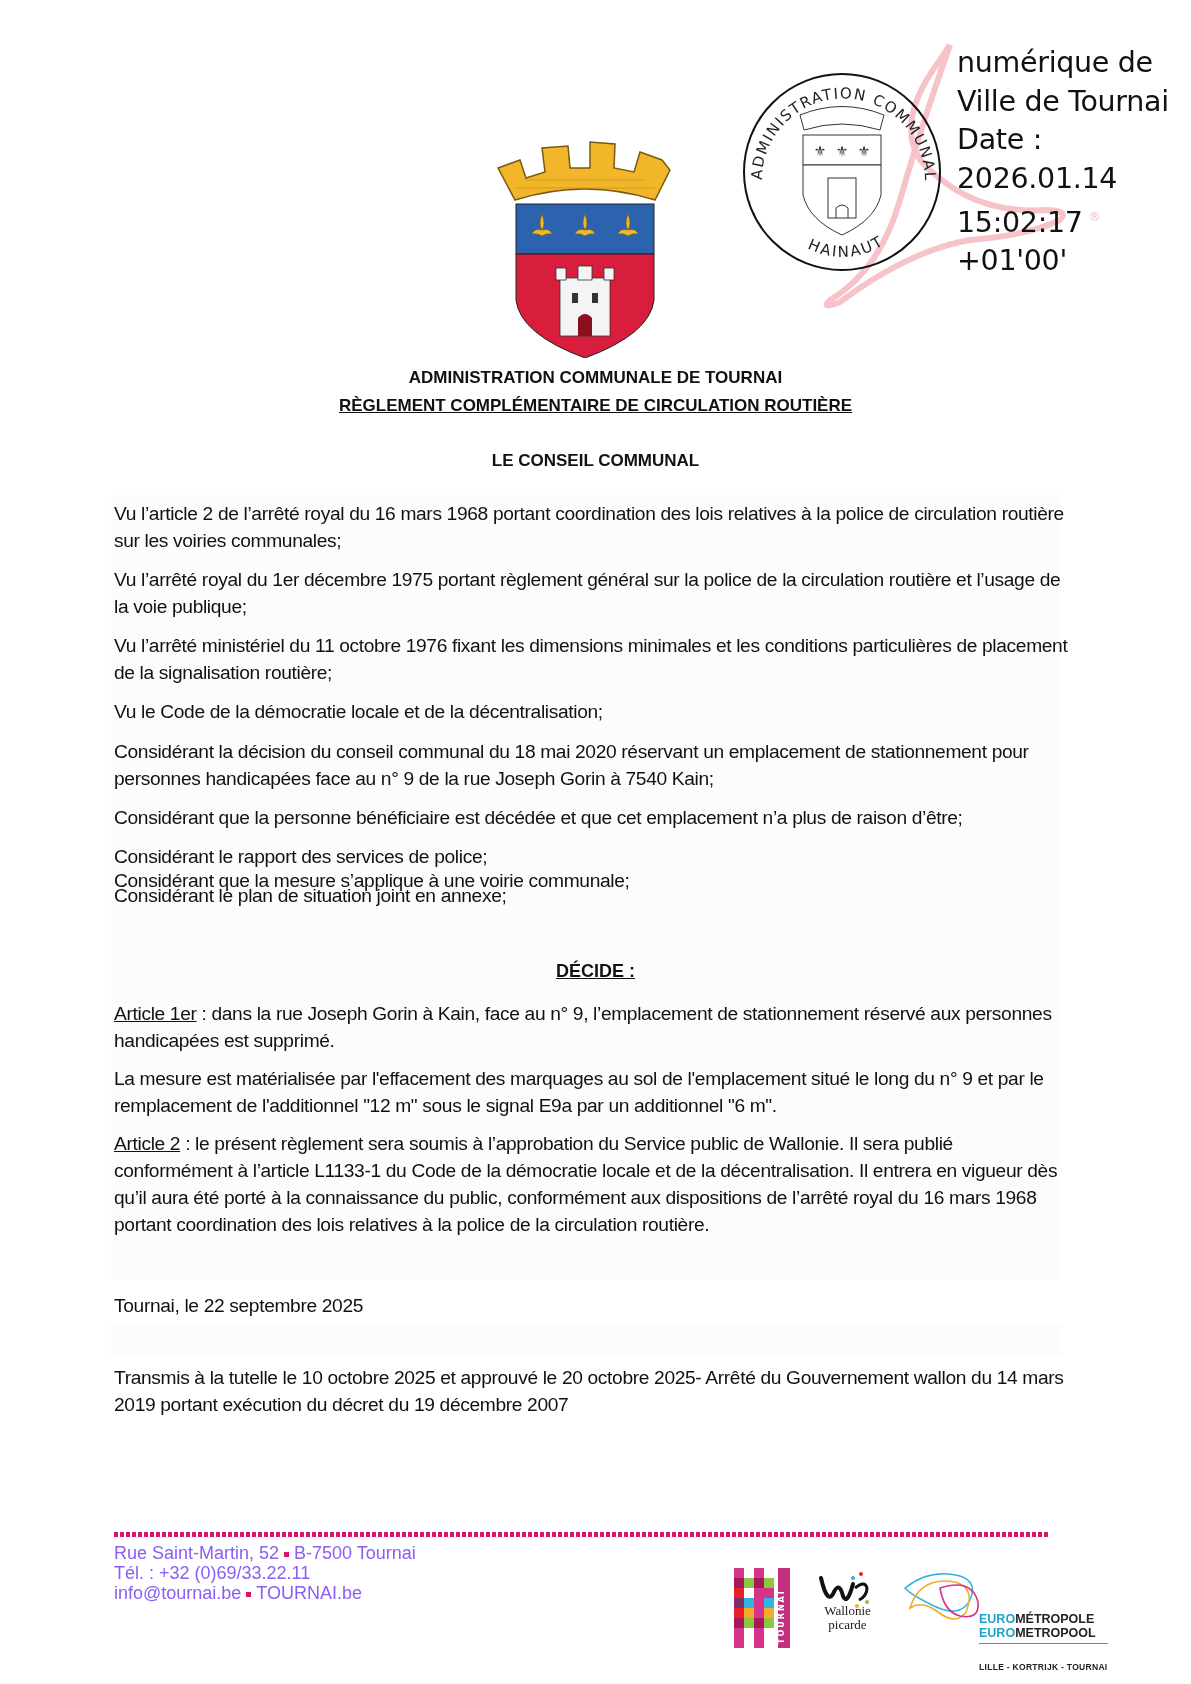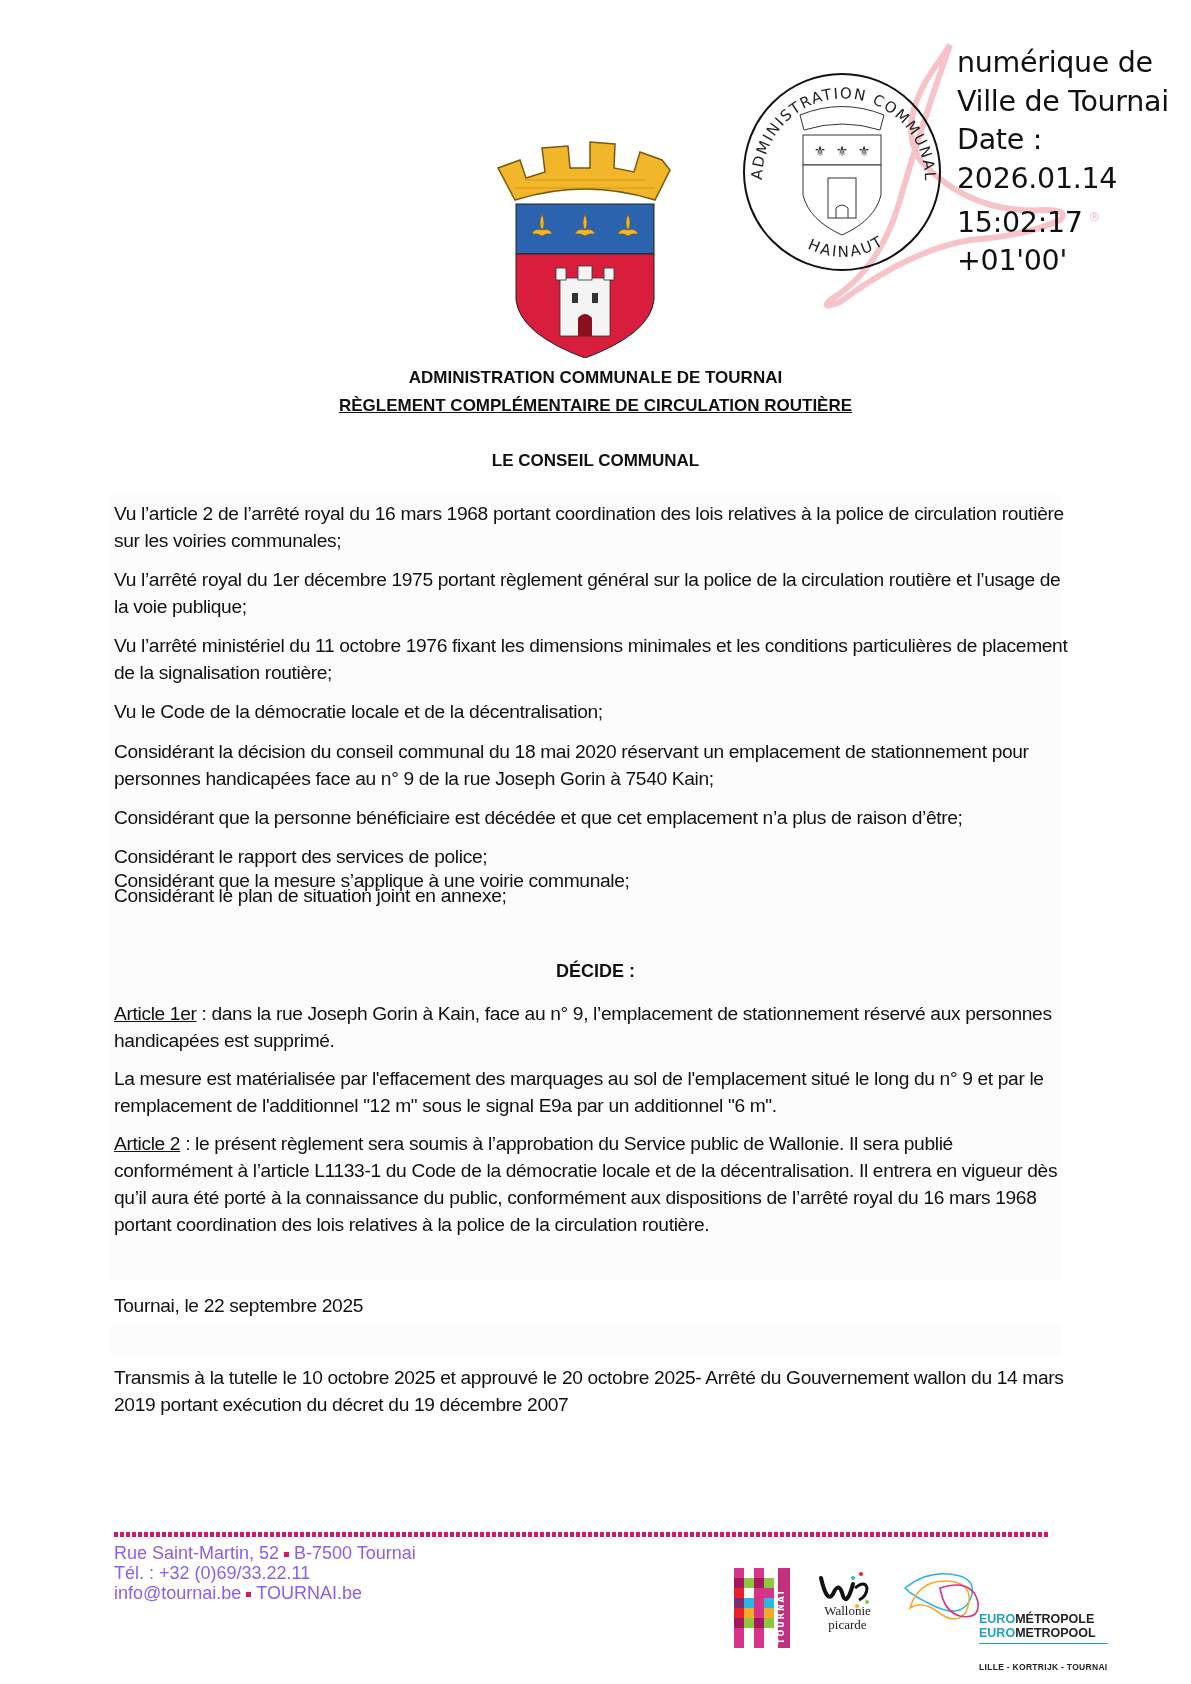--- a/index.html
+++ b/index.html
@@ -34,21 +34,21 @@
     #body-panel {
       left: 111px; top: 495px; width: 950px; height: 785px; background: #fcfcfc;
     }
     #sep-band { left: 111px; top: 1324px; width: 950px; height: 32px; background: #fcfcfc; }
 
     .para {
       left: 114px; width: 960px; font-size: 19.2px; line-height: 27px; color: #111;
       letter-spacing: -0.35px; font-family: "Liberation Sans Narrow", "Liberation Sans", sans-serif;
     }
     .para .u { text-decoration: underline; }
-    .decide { left: 0; width: 1191px; text-align: center; font-weight: bold; font-size: 18px; }
+    .decide { left: 0; width: 1191px; text-align: center; font-weight: bold; font-size: 18px; text-decoration: underline; }
 
     
     #dots {
       left: 114px; top: 1532px; width: 936px; height: 5px;
       background-image: repeating-linear-gradient(90deg, #d9156a 0 4px, transparent 4px 6px);
     }
     #footer-text { left: 114px; top: 1543px; font-size: 18px; line-height: 20px; color: #8b5cf6; }
     .sq { display: inline-block; width: 5px; height: 5px; background: #d9156a; margin: 0 5px; vertical-align: middle; }
 
     #logo-tournai { left: 734px; top: 1568px; width: 60px; height: 80px; }

